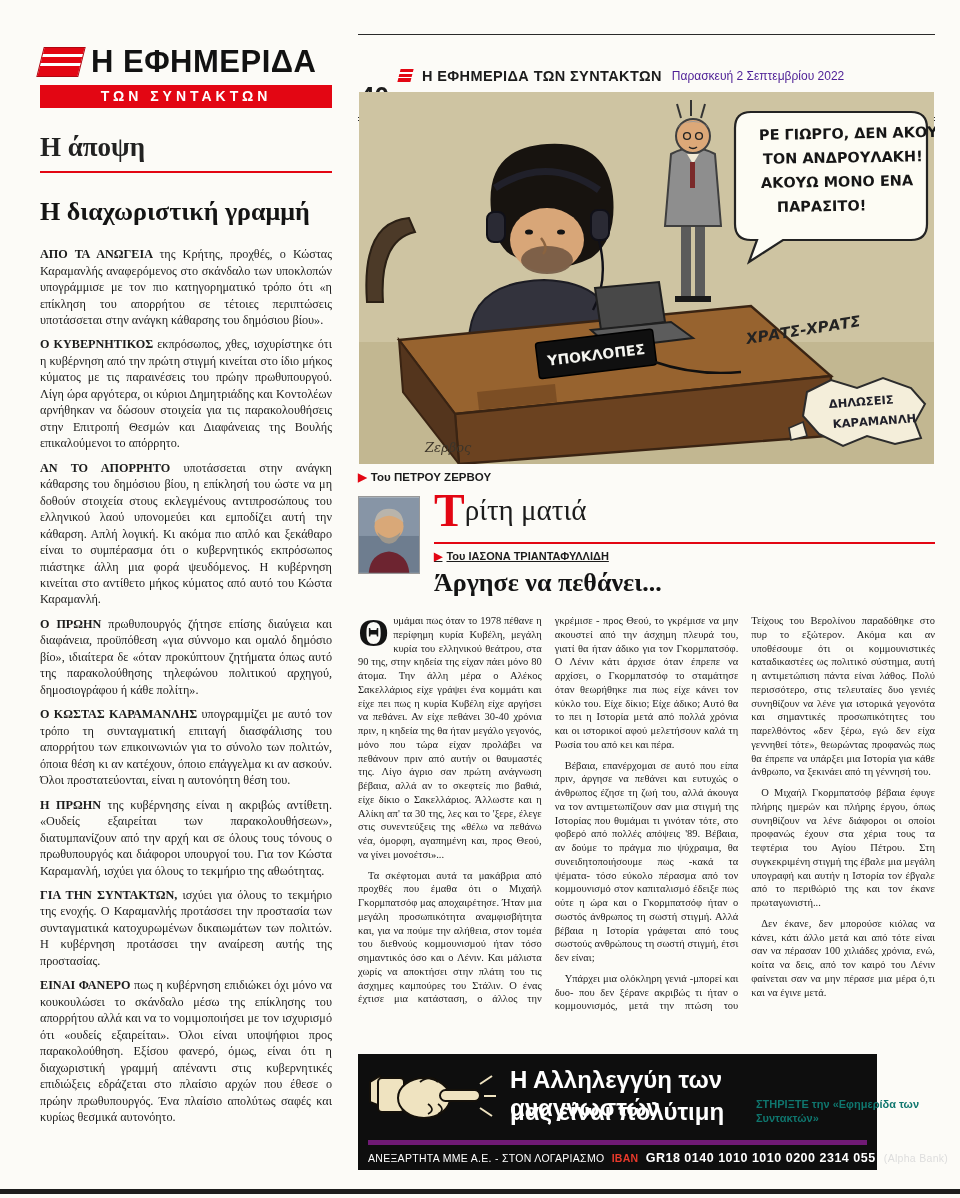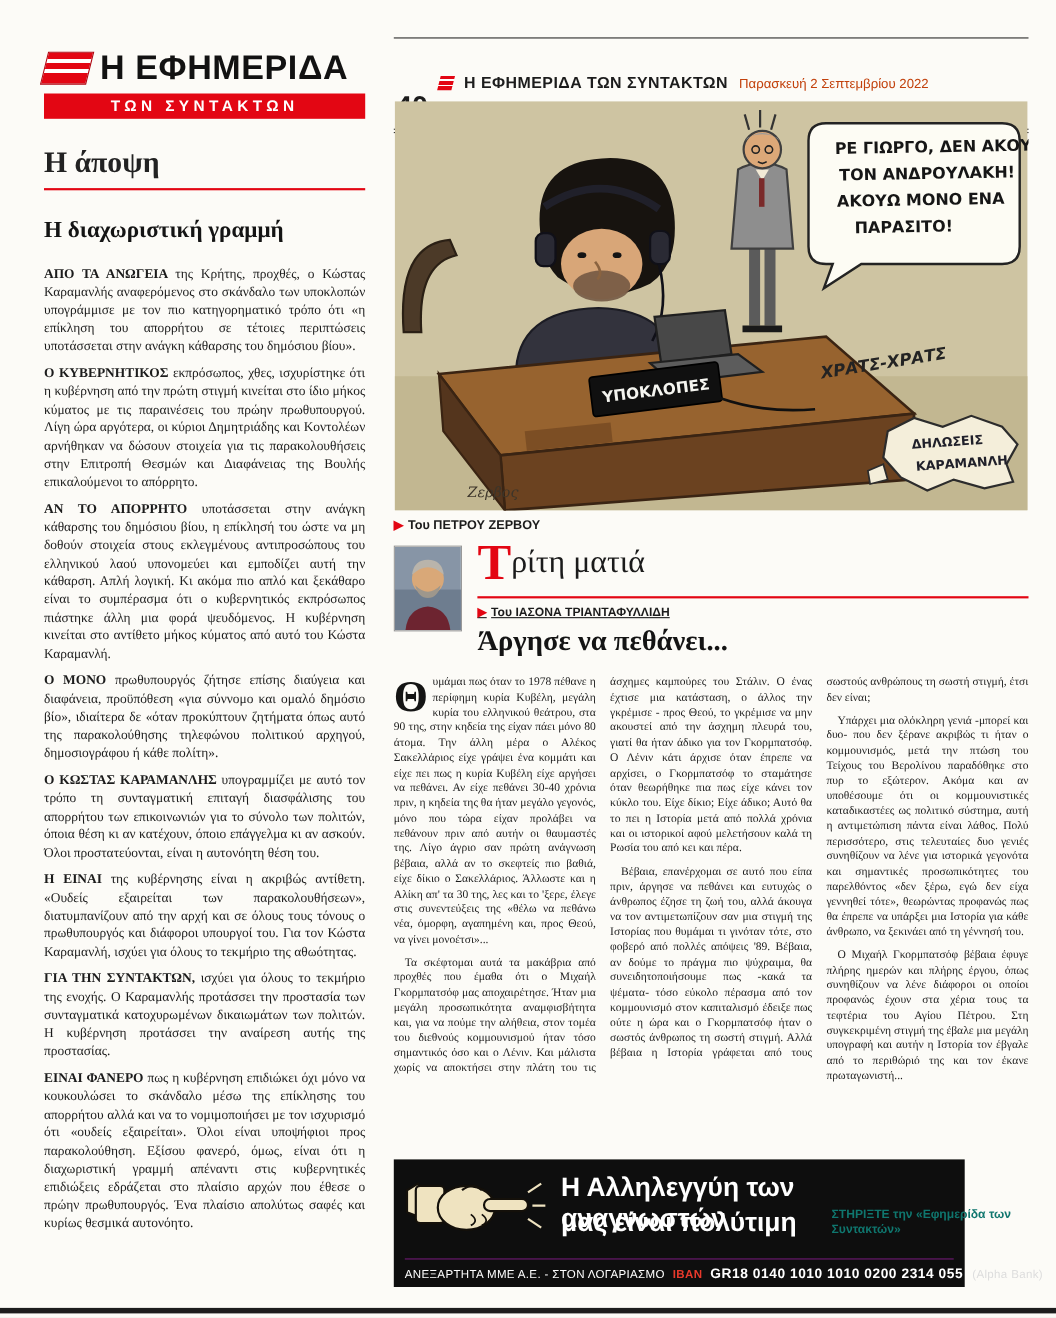--- a/index.html
+++ b/index.html
@@ -23,34 +23,34 @@
   .brand-bar {
     margin-top:5px; background:#e30613; color:#fff; text-align:center;
     font-family:"Liberation Sans",sans-serif; font-weight:700; font-size:14px;
     letter-spacing:4px; padding:3px 0 4px;
   }
 
   
   #opinion { left:40px; top:132px; width:292px; }
   .section-label { font-size:27px; font-weight:700; color:#222; }
   .red-rule { border-top:2px solid #e30613; margin-top:8px; }
-  .opinion-title { margin-top:24px; font-size:21px; line-height:1.12; font-weight:600; color:#141414; }
+  .opinion-title { margin-top:24px; font-size:26px; line-height:1.12; font-weight:600; color:#141414; }
   .opinion-body { margin-top:20px; font-size:12.2px; line-height:1.35; text-align:justify; }
   .opinion-body p { margin-bottom:8px; }
   .plead { font-weight:bold; }
   .plead::after { content:" "; }
 
   
   #topbar { left:358px; top:34px; width:577px; }
   .top-rule { border-top:1.5px solid #2a2a2a; }
   .header-row { display:flex; align-items:center; gap:10px; padding:4px 2px 5px; }
   .page-num { font-family:"Liberation Sans",sans-serif; font-weight:700; font-size:26px;margin-top:42px; }
   .mh-mark { width:13px; height:13px; background:repeating-linear-gradient(180deg,#e30613 0 3px,#fff 3px 4.5px,#e30613 4.5px 8px,#fff 8px 9px,#e30613 9px 13px); transform:skewX(-14deg); }
   .mh-text { font-family:"Liberation Sans",sans-serif; font-weight:700; font-size:14.5px; letter-spacing:.4px; }
-  .mh-date { font-family:"Liberation Sans",sans-serif; font-size:12px; color:#c2410c; }
+  .mh-date { font-family:"Liberation Sans",sans-serif; font-size:12px; color:#4c1d95; }
   .rule-a { border-top:1.2px solid #2a2a2a; }
   .rule-b { border-top:1px solid #2a2a2a; margin-top:2px; }
 
   
   #cartoon { left:358px; top:92px; width:577px; height:372px; }
   #cartoon svg { display:block; width:100%; height:100%; }
   #cartoon-credit { left:358px; top:470px; font-family:"Liberation Sans",sans-serif; font-weight:700; font-size:11.5px; }
   .arrow { color:#e30613; margin-right:4px; }
 
   
@@ -72,21 +72,21 @@
   .dropcap { float:left; font-size:40px; line-height:.82; font-weight:700; padding:3px 4px 0 0; color:#141414; }
 
   
   #banner { left:358px; top:1054px; width:519px; height:116px; background:#0e0e0e; color:#fff; }
   #banner-hand { position:absolute; left:10px; top:8px; width:128px; height:74px; }
   .banner-l1 { position:absolute; left:152px; top:12px; font-family:"Liberation Sans",sans-serif; font-weight:700; font-size:24px; }
   .banner-l2 { position:absolute; left:152px; top:44px; font-family:"Liberation Sans",sans-serif; font-weight:700; font-size:24px; }
   .banner-support { position:absolute; left:398px; top:44px; width:175px; font-family:"Liberation Sans",sans-serif; font-weight:700; font-size:11px; line-height:1.25; color:#0f766e; }
   .banner-footer {
     position:absolute; left:10px; right:10px; bottom:5px; text-align:center;
-    border-top:1px solid #701a75; padding-top:6px;
+    border-top:5px solid #701a75; padding-top:6px;
     font-family:"Liberation Sans",sans-serif; font-size:10.5px; letter-spacing:.3px; white-space:nowrap;
   }
   .bf-iban { color:#e8392b; font-weight:700; margin:0 4px; }
   .bf-num { font-weight:700; font-size:12.5px; letter-spacing:.5px; }
   .bf-bank { margin-left:5px; color:#ddd; }
 
   #bottom-rule { left:0; top:1189px; width:960px; height:5px; background:#1d1d1d; }
 </style>
 </head>
 <body>
@@ -114,23 +114,23 @@
   </div>
 
   <div id="opinion" class="abs">
     <div class="section-label">Η άποψη</div>
     <div class="red-rule"></div>
     <div class="opinion-title">Η διαχωριστική γραμμή</div>
     <div class="opinion-body">
       <p><span class="plead">ΑΠΟ ΤΑ ΑΝΩΓΕΙΑ</span><span>της Κρήτης, προχθές, ο Κώστας Καραμανλής αναφερόμενος στο σκάνδαλο των υποκλοπών υπογράμμισε με τον πιο κατηγορηματικό τρόπο ότι «η επίκληση του απορρήτου σε τέτοιες περιπτώσεις υποτάσσεται στην ανάγκη κάθαρσης του δημόσιου βίου».</span></p>
       <p><span class="plead">Ο ΚΥΒΕΡΝΗΤΙΚΟΣ</span><span>εκπρόσωπος, χθες, ισχυρίστηκε ότι η κυβέρνηση από την πρώτη στιγμή κινείται στο ίδιο μήκος κύματος με τις παραινέσεις του πρώην πρωθυπουργού. Λίγη ώρα αργότερα, οι κύριοι Δημητριάδης και Κοντολέων αρνήθηκαν να δώσουν στοιχεία για τις παρακολουθήσεις στην Επιτροπή Θεσμών και Διαφάνειας της Βουλής επικαλούμενοι το απόρρητο.</span></p>
       <p><span class="plead">ΑΝ ΤΟ ΑΠΟΡΡΗΤΟ</span><span>υποτάσσεται στην ανάγκη κάθαρσης του δημόσιου βίου, η επίκλησή του ώστε να μη δοθούν στοιχεία στους εκλεγμένους αντιπροσώπους του ελληνικού λαού υπονομεύει και εμποδίζει αυτή την κάθαρση. Απλή λογική. Κι ακόμα πιο απλό και ξεκάθαρο είναι το συμπέρασμα ότι ο κυβερνητικός εκπρόσωπος πιάστηκε άλλη μια φορά ψευδόμενος. Η κυβέρνηση κινείται στο αντίθετο μήκος κύματος από αυτό του Κώστα Καραμανλή.</span></p>
-      <p><span class="plead">Ο ΜΟΝΟ</span><span>πρωθυπουργός ζήτησε επίσης διαύγεια και διαφάνεια, προϋπόθεση «για σύννομο και ομαλό δημόσιο βίο», ιδιαίτερα δε «όταν προκύπτουν ζητήματα όπως αυτό της παρακολούθησης τηλεφώνου πολιτικού αρχηγού, δημοσιογράφου ή κάθε πολίτη».</span></p>
+      <p><span class="plead">Ο ΠΡΩΗΝ</span><span>πρωθυπουργός ζήτησε επίσης διαύγεια και διαφάνεια, προϋπόθεση «για σύννομο και ομαλό δημόσιο βίο», ιδιαίτερα δε «όταν προκύπτουν ζητήματα όπως αυτό της παρακολούθησης τηλεφώνου πολιτικού αρχηγού, δημοσιογράφου ή κάθε πολίτη».</span></p>
       <p><span class="plead">Ο ΚΩΣΤΑΣ ΚΑΡΑΜΑΝΛΗΣ</span><span>υπογραμμίζει με αυτό τον τρόπο τη συνταγματική επιταγή διασφάλισης του απορρήτου των επικοινωνιών για το σύνολο των πολιτών, όποια θέση κι αν κατέχουν, όποιο επάγγελμα κι αν ασκούν. Όλοι προστατεύονται, είναι η αυτονόητη θέση του.</span></p>
-      <p><span class="plead">Η ΕΙΝΑΙ</span><span>της κυβέρνησης είναι η ακριβώς αντίθετη. «Ουδείς εξαιρείται των παρακολουθήσεων», διατυμπανίζουν από την αρχή και σε όλους τους τόνους ο πρωθυπουργός και διάφοροι υπουργοί του. Για τον Κώστα Καραμανλή, ισχύει για όλους το τεκμήριο της αθωότητας.</span></p>
+      <p><span class="plead">Η ΠΡΩΗΝ</span><span>της κυβέρνησης είναι η ακριβώς αντίθετη. «Ουδείς εξαιρείται των παρακολουθήσεων», διατυμπανίζουν από την αρχή και σε όλους τους τόνους ο πρωθυπουργός και διάφοροι υπουργοί του. Για τον Κώστα Καραμανλή, ισχύει για όλους το τεκμήριο της αθωότητας.</span></p>
       <p><span class="plead">ΓΙΑ ΤΗΝ ΣΥΝΤΑΚΤΩΝ,</span><span>ισχύει για όλους το τεκμήριο της ενοχής. Ο Καραμανλής προτάσσει την προστασία των συνταγματικά κατοχυρωμένων δικαιωμάτων των πολιτών. Η κυβέρνηση προτάσσει την αναίρεση αυτής της προστασίας.</span></p>
       <p><span class="plead">ΕΙΝΑΙ ΦΑΝΕΡΟ</span><span>πως η κυβέρνηση επιδιώκει όχι μόνο να κουκουλώσει το σκάνδαλο μέσω της επίκλησης του απορρήτου αλλά και να το νομιμοποιήσει με τον ισχυρισμό ότι «ουδείς εξαιρείται». Όλοι είναι υποψήφιοι προς παρακολούθηση. Εξίσου φανερό, όμως, είναι ότι η διαχωριστική γραμμή απέναντι στις κυβερνητικές επιδιώξεις εδράζεται στο πλαίσιο αρχών που έθεσε ο πρώην πρωθυπουργός. Ένα πλαίσιο απολύτως σαφές και κυρίως θεσμικά αυτονόητο.</span></p>
     </div>
   </div>
 
   <div id="cartoon" class="abs">
     <svg viewBox="0 0 575 372">
 
       <rect x="0" y="0" width="575" height="372" fill="#cec4a2"></rect>
       <rect x="0" y="250" width="575" height="122" fill="#c2b791"></rect>
@@ -228,20 +228,21 @@
     <span class="arrow">▶</span><span>Του ΙΑΣΟΝΑ ΤΡΙΑΝΤΑΦΥΛΛΙΔΗ</span>
   </div>
   <div id="tl-title" class="abs">Άργησε να πεθάνει...</div>
 
   <div id="tl-body" class="abs">
     <p class="first"><span class="dropcap">Θ</span><span>υμάμαι πως όταν το 1978 πέθανε η περίφημη κυρία Κυβέλη, μεγάλη κυρία του ελληνικού θεάτρου, στα 90 της, στην κηδεία της είχαν πάει μόνο 80 άτομα. Την άλλη μέρα ο Αλέκος Σακελλάριος είχε γράψει ένα κομμάτι και είχε πει πως η κυρία Κυβέλη είχε αργήσει να πεθάνει. Αν είχε πεθάνει 30-40 χρόνια πριν, η κηδεία της θα ήταν μεγάλο γεγονός, μόνο που τώρα είχαν προλάβει να πεθάνουν πριν από αυτήν οι θαυμαστές της. Λίγο άγριο σαν πρώτη ανάγνωση βέβαια, αλλά αν το σκεφτείς πιο βαθιά, είχε δίκιο ο Σακελλάριος. Άλλωστε και η Αλίκη απ' τα 30 της, λες και το 'ξερε, έλεγε στις συνεντεύξεις της «θέλω να πεθάνω νέα, όμορφη, αγαπημένη και, προς Θεού, να γίνει μονοέτσι»...</span></p>
     <p>Τα σκέφτομαι αυτά τα μακάβρια από προχθές που έμαθα ότι ο Μιχαήλ Γκορμπατσόφ μας αποχαιρέτησε. Ήταν μια μεγάλη προσωπικότητα αναμφισβήτητα και, για να πούμε την αλήθεια, στον τομέα του διεθνούς κομμουνισμού ήταν τόσο σημαντικός όσο και ο Λένιν. Και μάλιστα χωρίς να αποκτήσει στην πλάτη του τις άσχημες καμπούρες του Στάλιν. Ο ένας έχτισε μια κατάσταση, ο άλλος την γκρέμισε - προς Θεού, το γκρέμισε να μην ακουστεί από την άσχημη πλευρά του, γιατί θα ήταν άδικο για τον Γκορμπατσόφ. Ο Λένιν κάτι άρχισε όταν έπρεπε να αρχίσει, ο Γκορμπατσόφ το σταμάτησε όταν θεωρήθηκε πια πως είχε κάνει τον κύκλο του. Είχε δίκιο; Είχε άδικο; Αυτό θα το πει η Ιστορία μετά από πολλά χρόνια και οι ιστορικοί αφού μελετήσουν καλά τη Ρωσία του από κει και πέρα.</p>
     <p>Βέβαια, επανέρχομαι σε αυτό που είπα πριν, άργησε να πεθάνει και ευτυχώς ο άνθρωπος έζησε τη ζωή του, αλλά άκουγα να τον αντιμετωπίζουν σαν μια στιγμή της Ιστορίας που θυμάμαι τι γινόταν τότε, στο φοβερό από πολλές απόψεις '89. Βέβαια, αν δούμε το πράγμα πιο ψύχραιμα, θα συνειδητοποιήσουμε πως -κακά τα ψέματα- τόσο εύκολο πέρασμα από τον κομμουνισμό στον καπιταλισμό έδειξε πως ούτε η ώρα και ο Γκορμπατσόφ ήταν ο σωστός άνθρωπος τη σωστή στιγμή. Αλλά βέβαια η Ιστορία γράφεται από τους σωστούς ανθρώπους τη σωστή στιγμή, έτσι δεν είναι;</p>
     <p>Υπάρχει μια ολόκληρη γενιά -μπορεί και δυο- που δεν ξέρανε ακριβώς τι ήταν ο κομμουνισμός, μετά την πτώση του Τείχους του Βερολίνου παραδόθηκε στο πυρ το εξώτερον. Ακόμα και αν υποθέσουμε ότι οι κομμουνιστικές καταδικαστέες ως πολιτικό σύστημα, αυτή η αντιμετώπιση πάντα είναι λάθος. Πολύ περισσότερο, στις τελευταίες δυο γενιές συνηθίζουν να λένε για ιστορικά γεγονότα και σημαντικές προσωπικότητες του παρελθόντος «δεν ξέρω, εγώ δεν είχα γεννηθεί τότε», θεωρώντας προφανώς πως θα έπρεπε να υπάρξει μια Ιστορία για κάθε άνθρωπο, να ξεκινάει από τη γέννησή του.</p>
     <p>Ο Μιχαήλ Γκορμπατσόφ βέβαια έφυγε πλήρης ημερών και πλήρης έργου, όπως συνηθίζουν να λένε διάφοροι οι οποίοι προφανώς έχουν στα χέρια τους τα τεφτέρια του Αγίου Πέτρου. Στη συγκεκριμένη στιγμή της έβαλε μια μεγάλη υπογραφή και αυτήν η Ιστορία τον έβγαλε από το περιθώριό της και τον έκανε πρωταγωνιστή...</p>
+    <p>Δεν έκανε, δεν μπορούσε κιόλας να κάνει, κάτι άλλο μετά και από τότε είναι σαν να πέρασαν 100 χιλιάδες χρόνια, ενώ, κοίτα να δεις, από τον καιρό του Λένιν φαίνεται σαν να μην πέρασε μια μέρα ό,τι και να έγινε μετά.</p>
   </div>
 
   <div id="banner" class="abs">
     <svg id="banner-hand" viewBox="0 0 128 74">
       <line x1="112" y1="22" x2="124" y2="14" stroke="#efe3c0" stroke-width="2"></line>
       <line x1="116" y1="34" x2="128" y2="34" stroke="#efe3c0" stroke-width="2"></line>
       <line x1="112" y1="46" x2="124" y2="54" stroke="#efe3c0" stroke-width="2"></line>
       <path d="M2,20 l10,-6 q6,14 0,30 l-10,-4 z" fill="#efe3c0" stroke="#14100a" stroke-width="2"></path>
       <rect x="10" y="16" width="26" height="34" rx="4" fill="#efe3c0" stroke="#14100a" stroke-width="2"></rect>
       <ellipse cx="56" cy="36" rx="26" ry="20" fill="#efe3c0" stroke="#14100a" stroke-width="2"></ellipse>

